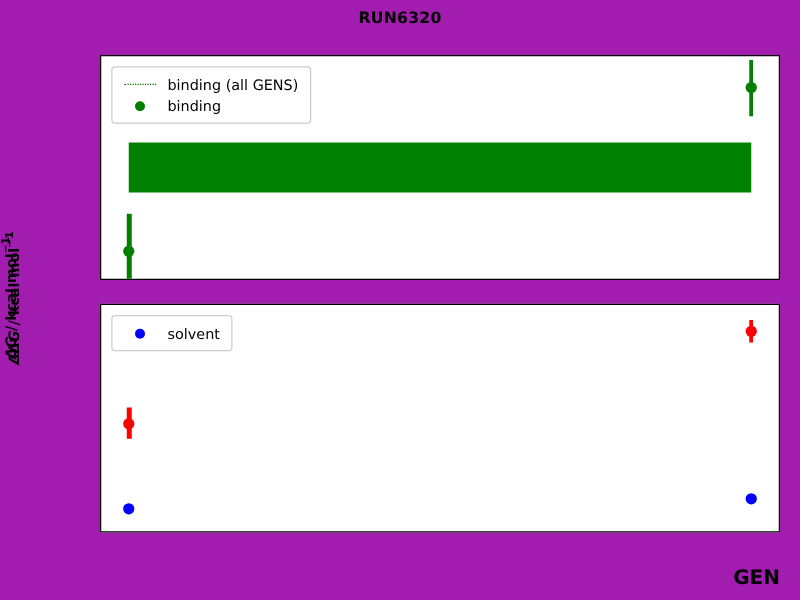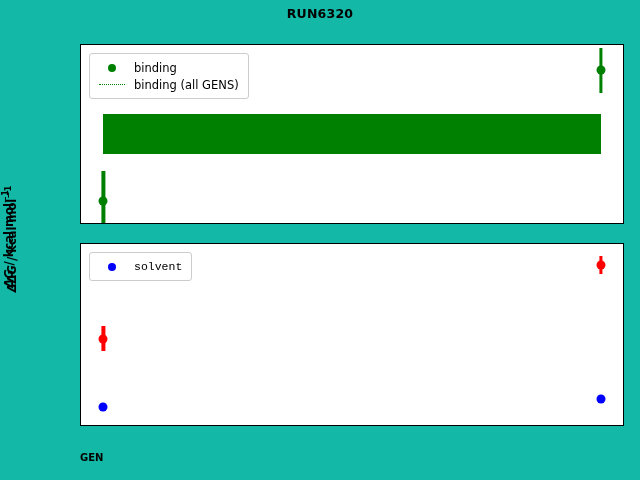--- a/index.html
+++ b/index.html
@@ -7,21 +7,21 @@
     background: #ffffff;
   }
   body {
     width: 640px; height: 480px;
     position: relative; overflow: hidden;
     font-family: "DejaVu Sans", sans-serif;
   }
   #figure {
     position: absolute; left: 0; top: 0;
     width: 640px; height: 480px;
-    background: #14b8a6;
+    background: #a21caf;
   }
 
   
   #fig-title {
     position: absolute;
     left: 0; top: 6px; width: 640px;
     text-align: center;
     font-size: 12.5px;
     font-weight: bold;
     color: #000000;
@@ -81,22 +81,22 @@
     left: -72px;
     top: 50%;
     width: 160px;
     margin-top: -9px;
     transform: rotate(-90deg);
   }
   #xlabel {
     position: absolute;
     left: 80px; width: 544px;
     top: 452px;
-    text-align: left;
-    font-size: 10px;
+    text-align: right;
+    font-size: 16px;
     font-weight: bold;
     color: #000000;
   }
   .sup { font-size: 8.5px; vertical-align: super; }
   .ital { font-style: italic; }
 
   
   .errbar {
     position: absolute;
     width: 3.2px;
@@ -115,21 +115,21 @@
     position: absolute;
     box-sizing: border-box;
     background: #ffffff;
     border: 1px solid #cccccc;
     border-radius: 3px;
     padding: 5px 9px 5px 7px;
     font-size: 11.5px;
     color: #000000;
   }
   #legend-top    { left: 8px; top: 8px; }
-  #legend-bottom { left: 8px; top: 8px; font-family: Liberation Mono, monospace; }
+  #legend-bottom { left: 8px; top: 8px; }
   .legend-row {
     display: flex;
     align-items: center;
     height: 17px;
     white-space: nowrap;
   }
   .legend-key {
     width: 30px;
     display: flex;
     align-items: center;
@@ -158,29 +158,29 @@
     <div class="plotarea" id="plot-top">
         <div class="band" style="left: 22.3761px; width: 497.248px; top: 69.3988px; height: 39.7321px; background: rgb(0, 128, 0);"></div>
         <div class="errbar" style="left: 22.3761px; top: 126.083px; height: 59.3333px; background: rgb(0, 128, 0);"></div>
         <div class="marker" style="left: 22.3761px; top: 155.75px; background: rgb(0, 128, 0);"></div>
         <div class="errbar" style="left: 519.624px; top: 3.17857px; height: 44.5px; background: rgb(0, 128, 0);"></div>
         <div class="marker" style="left: 519.624px; top: 25.4286px; background: rgb(0, 128, 0);"></div>
       </div>
     <div class="legend" id="legend-top">
         <div class="legend-row">
           <span class="legend-key">
+            <span class="legend-dashline" style="border-top-color: rgb(0, 128, 0);"></span>
+          </span>
+          <span class="legend-text">binding (all GENS)</span>
+        </div>
+        <div class="legend-row">
+          <span class="legend-key">
             <span class="legend-dot" style="background: rgb(0, 128, 0);"></span>
           </span>
           <span class="legend-text">binding</span>
-        </div>
-        <div class="legend-row">
-          <span class="legend-key">
-            <span class="legend-dashline" style="border-top-color: rgb(0, 128, 0);"></span>
-          </span>
-          <span class="legend-text">binding (all GENS)</span>
         </div>
       </div>
   <div class="ytick" style="top: 144.625px;">
         <div class="ytick-mark"></div>
       </div>
       <div class="ytick" style="top: 91.6488px;">
         <div class="ytick-mark"></div>
       </div>
       <div class="ytick" style="top: 38.6726px;">
         <div class="ytick-mark"></div>

